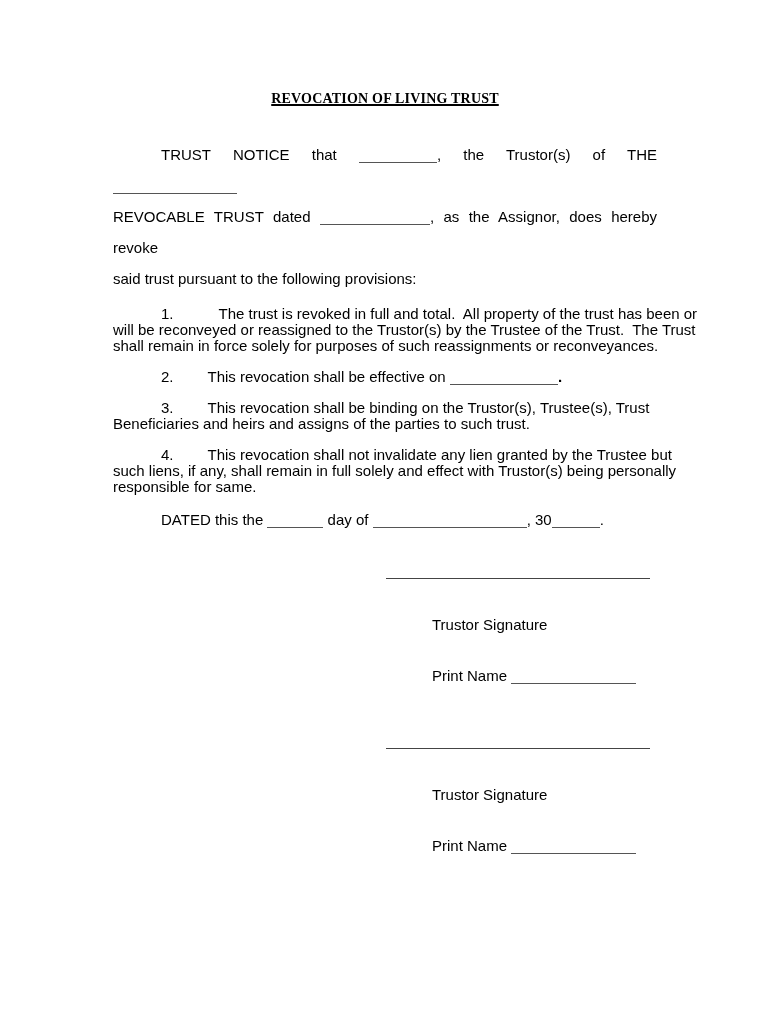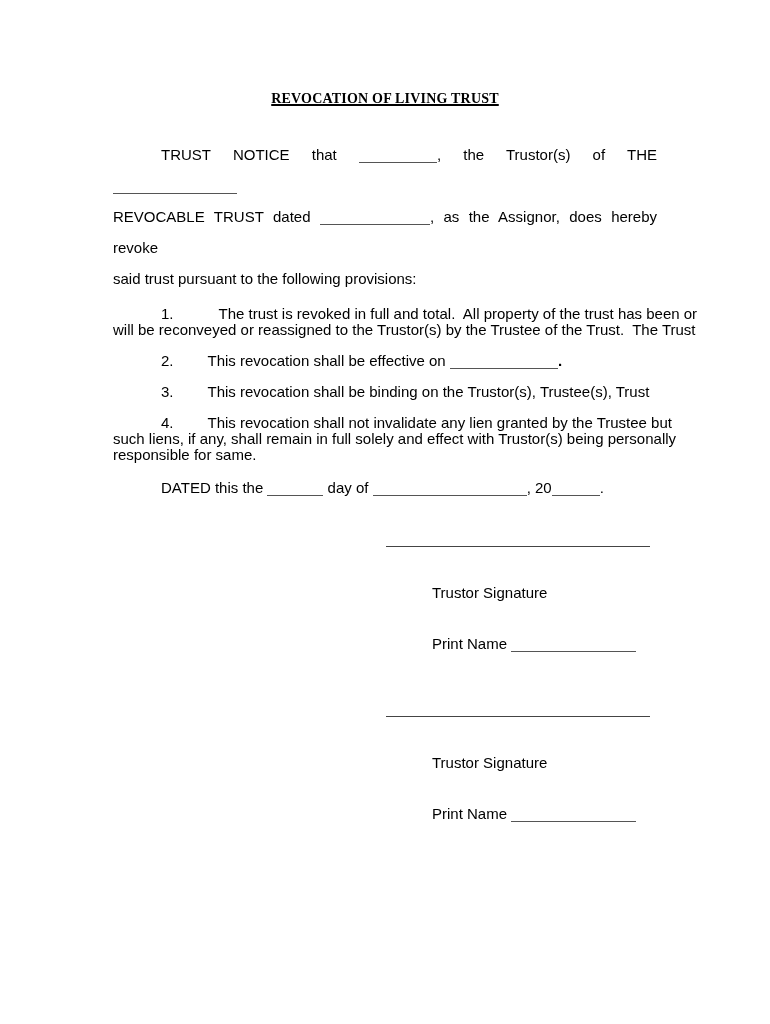--- a/index.html
+++ b/index.html
@@ -68,37 +68,39 @@
 
     <div class="opening">
       <div class="oline ind"><span>TRUST NOTICE that</span> <span class="blank b1"></span><span>, the Trustor(s) of THE</span> <span class="blank b2"></span></div>
       <div class="oline"><span>REVOCABLE TRUST dated</span> <span class="blank b3"></span><span>, as the Assignor, does hereby revoke</span></div>
       <div class="oline3">said trust pursuant to the following provisions:</div>
     </div>
 
     <div class="clause first">
       <div class="pline"><span class="tab t1"></span><span>1.</span><span class="tab t2"></span><span>The trust is revoked in full and total.  All property of the trust has been or</span></div>
       <div class="pline">will be reconveyed or reassigned to the Trustor(s) by the Trustee of the Trust.  The Trust</div>
+      <div class="pline">shall remain in force solely for purposes of such reassignments or reconveyances.</div>
     </div>
 
     <div class="clause">
       <div class="pline"><span class="tab t1"></span><span>2.</span><span class="tab t2b"></span><span>This revocation shall be effective on</span> <span class="blank b4"></span><span class="bold">.</span></div>
     </div>
 
     <div class="clause">
       <div class="pline"><span class="tab t1"></span><span>3.</span><span class="tab t2b"></span><span>This revocation shall be binding on the Trustor(s), Trustee(s), Trust</span></div>
+      <div class="pline">Beneficiaries and heirs and assigns of the parties to such trust.</div>
     </div>
 
     <div class="clause">
       <div class="pline"><span class="tab t1"></span><span>4.</span><span class="tab t2b"></span><span>This revocation shall not invalidate any lien granted by the Trustee but</span></div>
       <div class="pline">such liens, if any, shall remain in full solely and effect with Trustor(s) being personally</div>
       <div class="pline">responsible for same.</div>
     </div>
 
-    <div class="dated"><span class="tab t1"></span><span>DATED this the</span> <span class="blank b5"></span> <span>day of</span> <span class="blank b6"></span><span>, 20</span><span class="blank b7"></span><span>.</span></div>
+    <div class="dated"><span class="tab t1"></span><span>DATED this the</span> <span class="blank b5"></span> <span>day of</span> <span class="blank b6"></span><span>, 30</span><span class="blank b7"></span><span>.</span></div>
 
     <div class="sigblock one">
       <div class="sigrule"></div>
       <div class="sigtext">
         <div>Trustor Signature</div>
         <div><span>Print Name</span> <span class="blank b8"></span></div>
       </div>
     </div>
 
     <div class="sigblock two">

